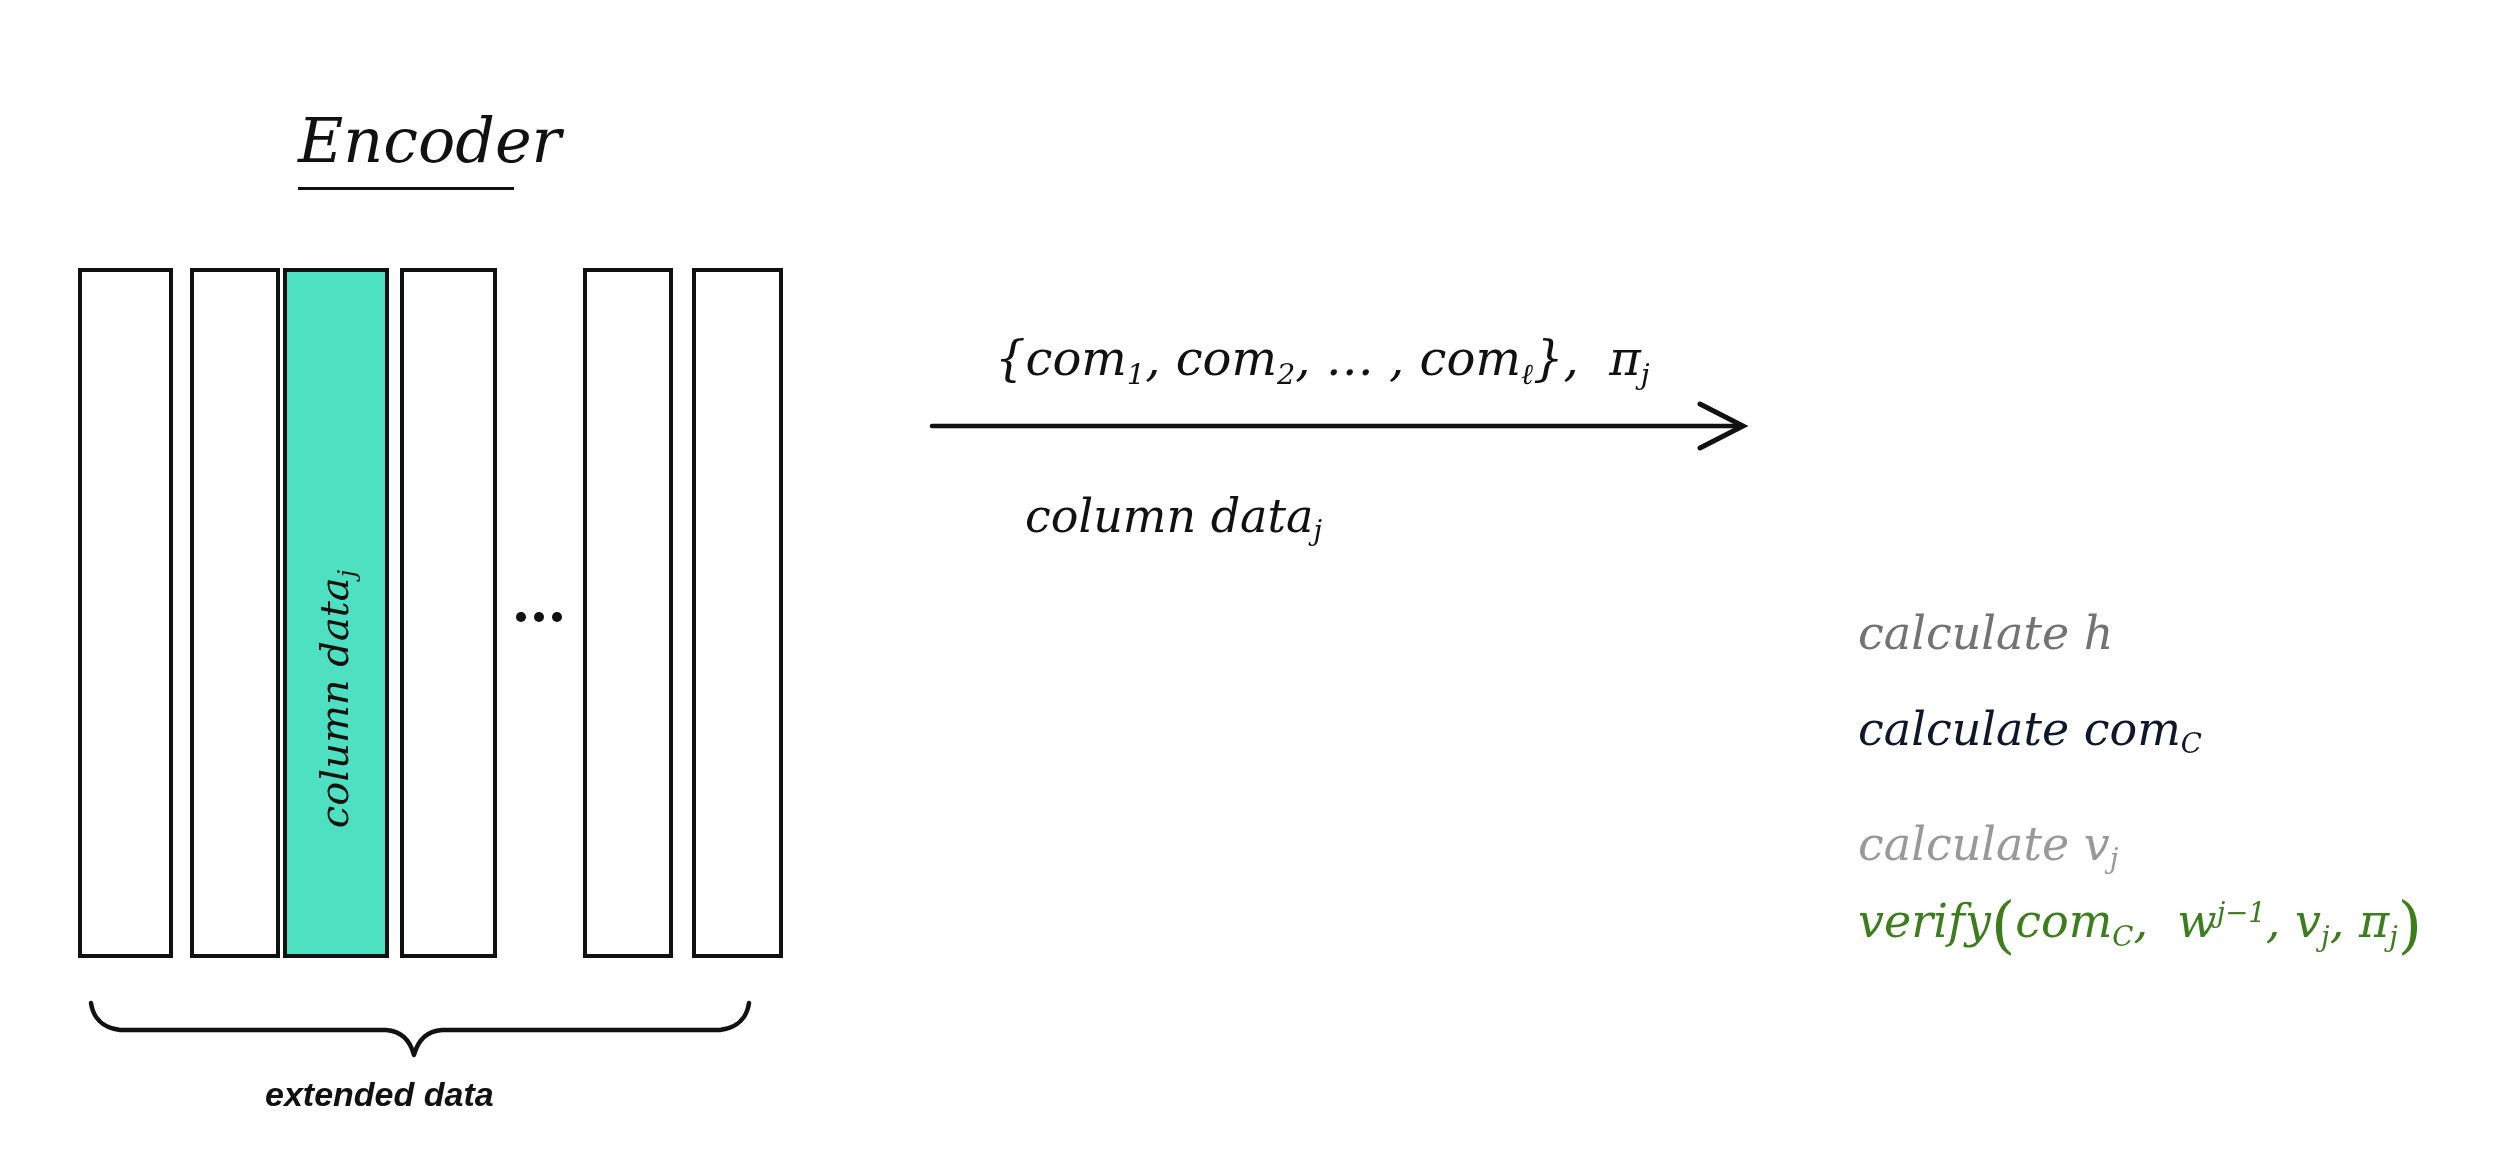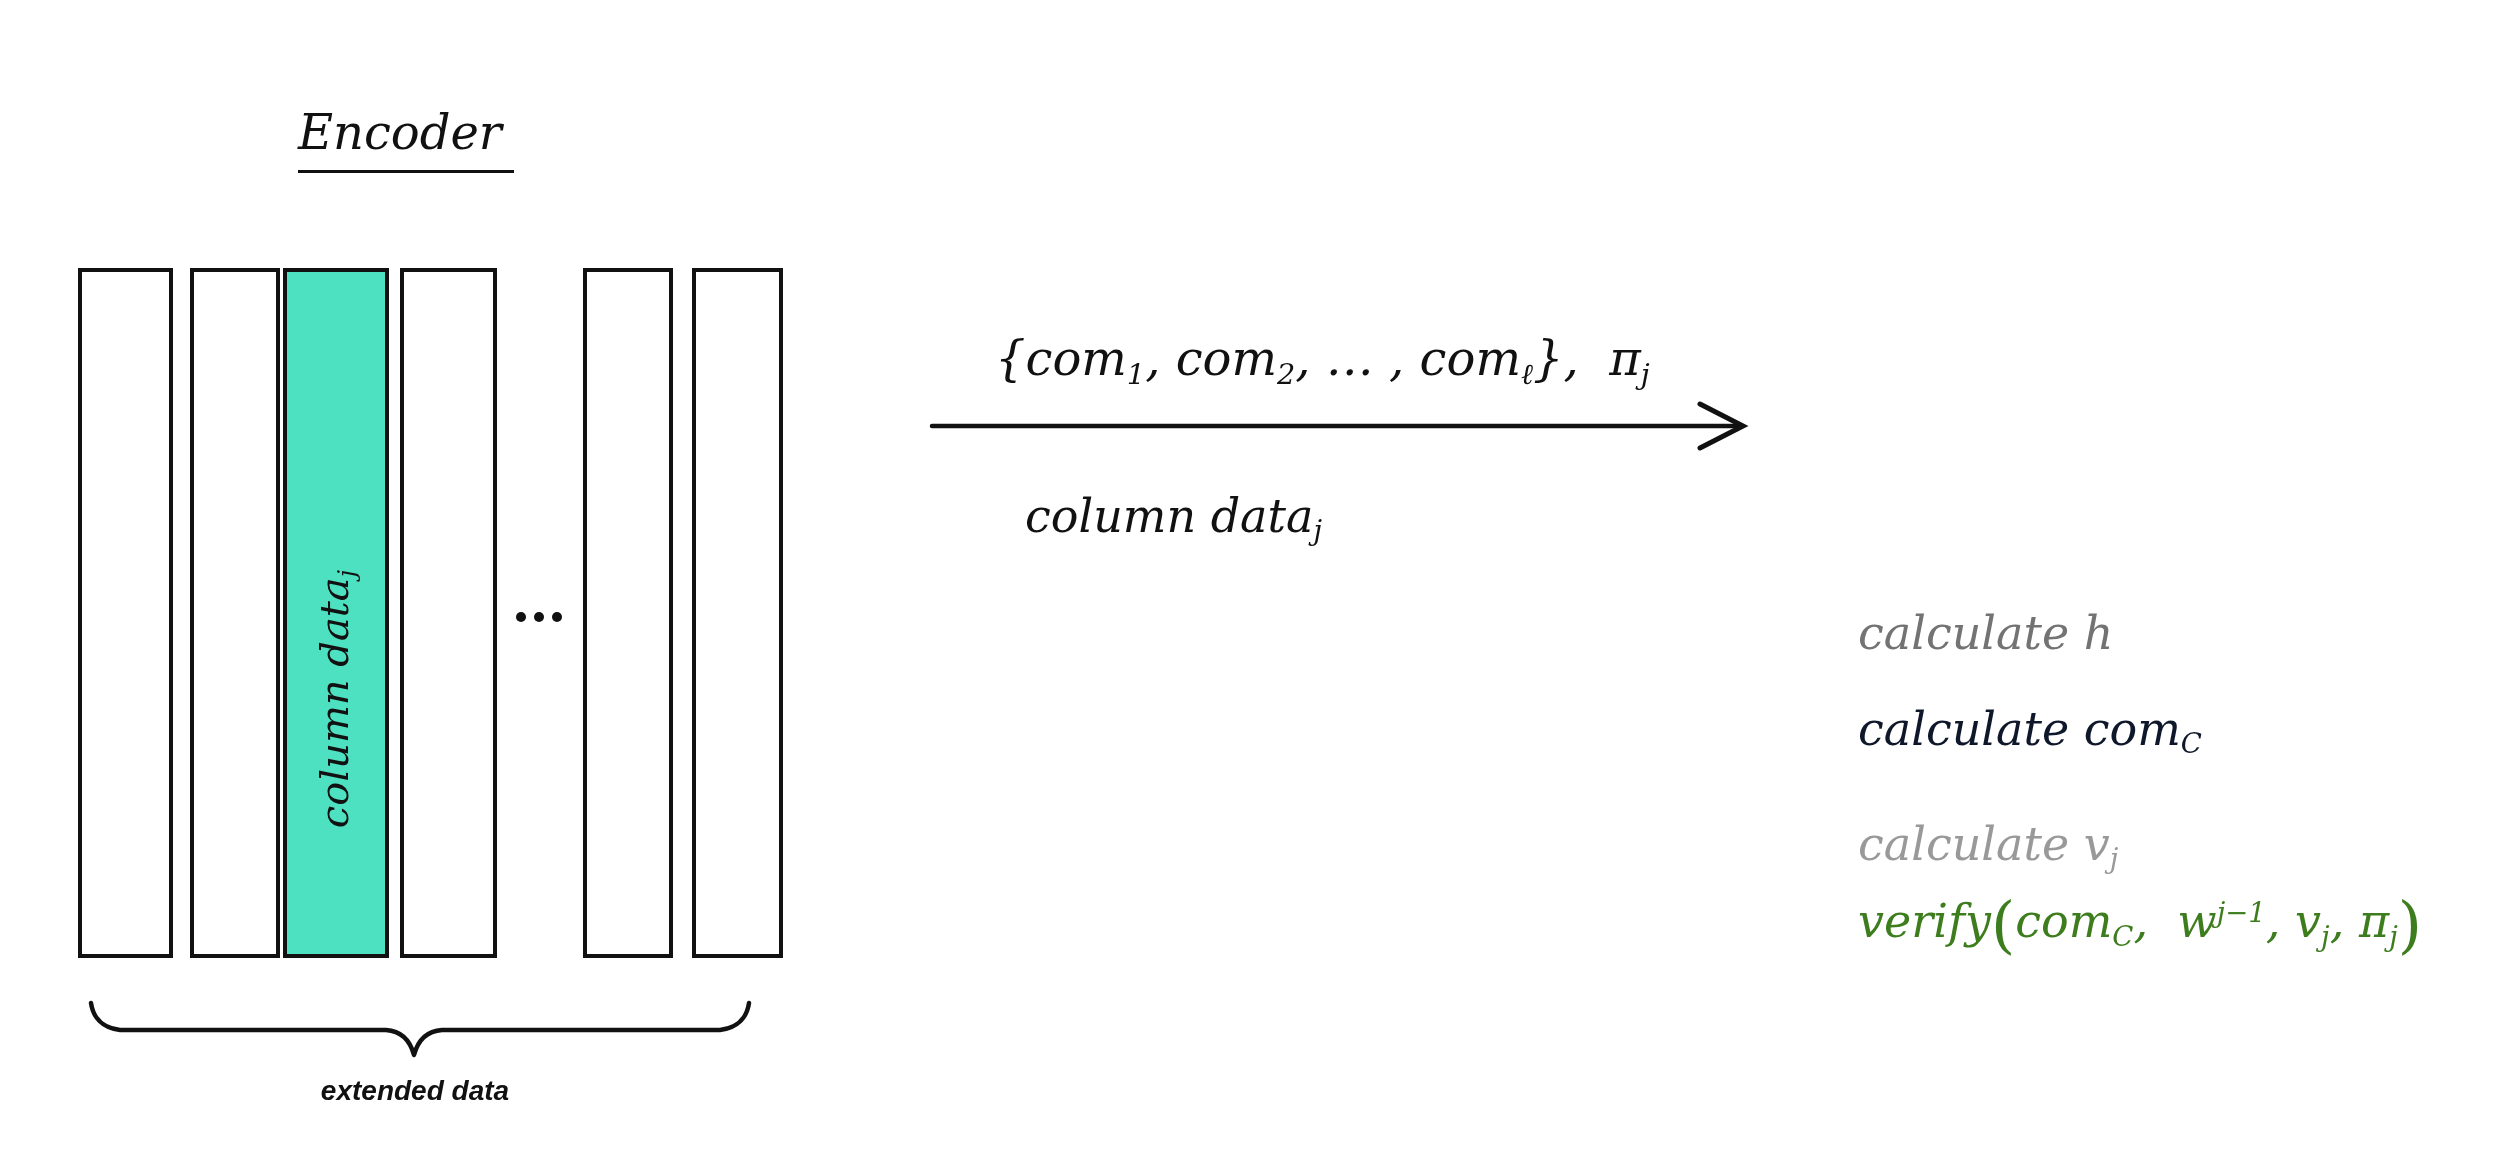--- a/index.html
+++ b/index.html
@@ -7,22 +7,22 @@
     position:relative;
     width:2501px;height:1163px;
     background:#ffffff;
     font-family:"DejaVu Serif","Liberation Serif",serif;
     color:#111111;
     overflow:hidden;
   }
   .title{
     position:absolute;
     font-style:italic;
-    font-size:48px;
-    text-align:left;
+    font-size:62px;
+    text-align:right;
     border-bottom:3px solid #111111;
     padding-bottom:10px;
     white-space:nowrap;
   }
   .col{
     position:absolute;
     top:268px;height:690px;
     box-sizing:border-box;
     border:4px solid #111111;
     background:#ffffff;
@@ -47,24 +47,24 @@
     font-style:italic;
     white-space:nowrap;
     text-align:left;
   }
   .sb{font-size:0.60em;vertical-align:-0.30em;}
   .sp{font-size:0.60em;vertical-align:0.55em;}
   .paren{font-size:1.35em;vertical-align:-0.14em;font-style:normal;}
   .brace-label{
     position:absolute;
     left:265px;top:1075px;width:300px;
-    text-align:center;
+    text-align:left;
     font-family:"Liberation Sans","DejaVu Sans",sans-serif;
     font-style:italic;font-weight:600;
-    font-size:28px;color:#111111;
+    font-size:34px;color:#111111;
   }
   svg{position:absolute;overflow:visible;}
 </style>
 </head>
 <body>
 
 <div class="canvas">
 
   <div class="title" style="left:298px;top:104px;width:216px;">Encoder</div>
 

